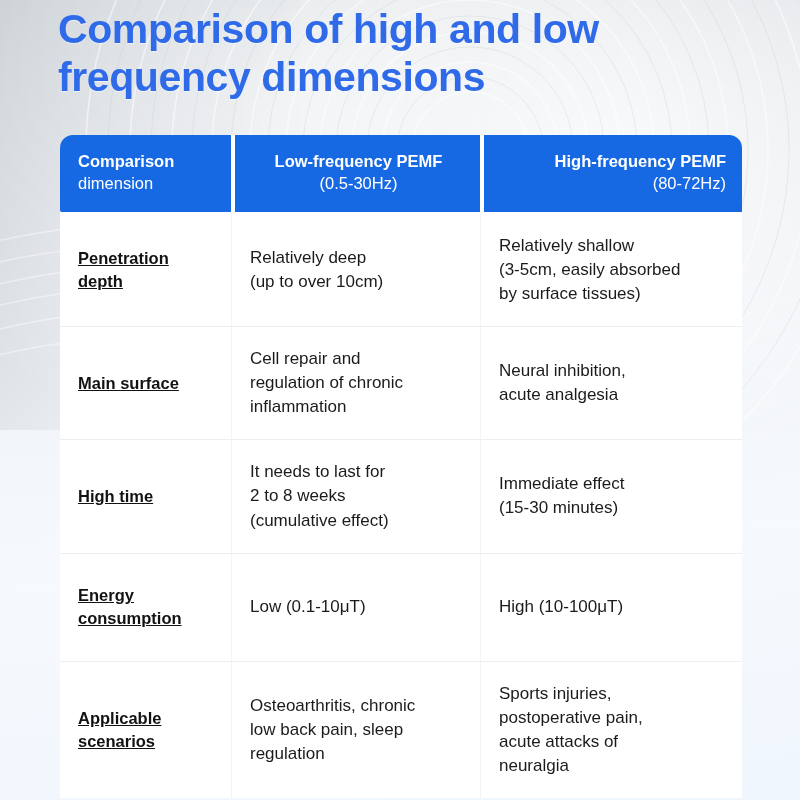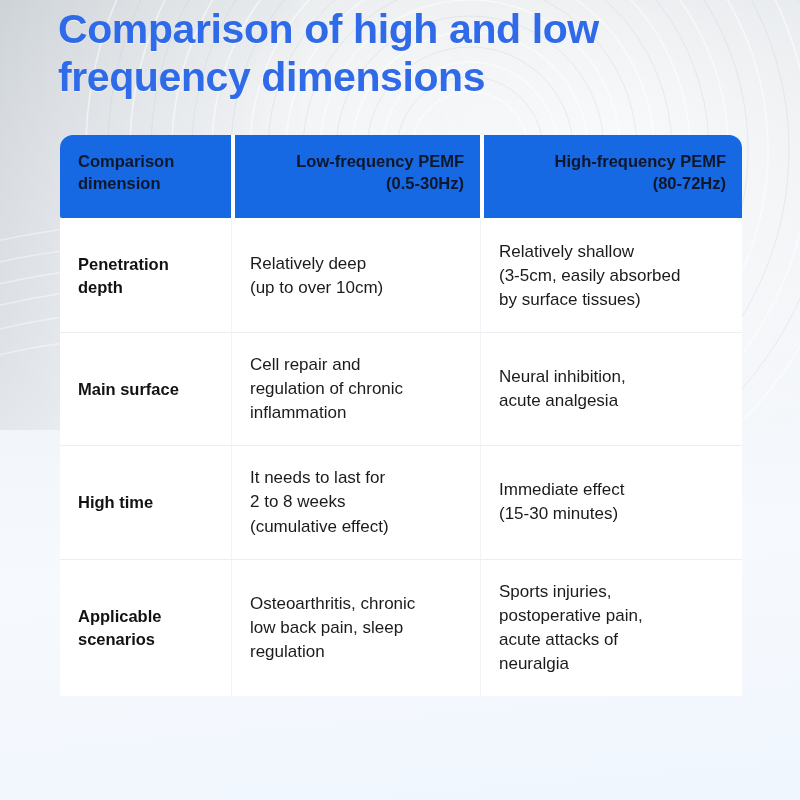--- a/index.html
+++ b/index.html
@@ -102,44 +102,44 @@
     table-layout: fixed;
   }
 
   .table col.c1 { width: 171px; }
   .table col.c2 { width: 249px; }
   .table col.c3 { width: 262px; }
 
   
   .hdr-row th {
     background: #1668e3;
-    color: #0f172a;
+    color: #ffffff;
     font-size: 16.5px;
     font-weight: 700;
     line-height: 1.32;
-    padding: 16px 16px 23px 18px;
+    padding: 16px 16px 17px 18px;
     vertical-align: middle;
     height: 42px;
     border-left: 4px solid #ffffff;
     box-sizing: border-box;
   }
   .hdr-row th:first-child {
     border-left: none;
     border-top-left-radius: 13px;
     border-bottom-left-radius: 2px;
     text-align: left;
   }
-  .hdr-row th:nth-child(2) { text-align: right; }
+  .hdr-row th:nth-child(2) { text-align: center; }
   .hdr-row th:last-child {
     border-top-right-radius: 13px;
     text-align: right;
   }
   .hdr-sub {
     display: block;
-    font-weight: 700;
+    font-weight: 400;
   }
 
   
   .table td {
     background: #ffffff;
     vertical-align: middle;
     font-size: 17px;
     line-height: 1.42;
     color: #1b1b1d;
     padding: 20px 16px 20px 18px;
@@ -150,20 +150,21 @@
   .table tbody tr:first-child td {
     border-top: none;
     padding-top: 22px;
   }
   .table td:first-child {
     border-left: none;
     font-weight: 700;
     font-size: 16.5px;
     color: #121214;
     line-height: 1.38;
+    text-decoration: underline;
   }
 
   .cell-text {
     display: block;
     white-space: pre-line;
   }
 
   
   .r1 td { height: 104px; }
   .r2 td { height: 108px; }
@@ -276,20 +277,32 @@
           <td>
               <span class="cell-text">It needs to last for
 2 to 8 weeks
 (cumulative effect)</span>
             </td>
           <td>
               <span class="cell-text">Immediate effect
 (15-30 minutes)</span>
             </td>
         </tr>
+        <tr class="r4">
+          <td>
+              <span class="cell-text">Energy
+consumption</span>
+            </td>
+          <td>
+              <span class="cell-text">Low (0.1-10μT)</span>
+            </td>
+          <td>
+              <span class="cell-text">High (10-100μT)</span>
+            </td>
+        </tr>
         <tr class="r5">
           <td>
               <span class="cell-text">Applicable
 scenarios</span>
             </td>
           <td>
               <span class="cell-text">Osteoarthritis, chronic
 low back pain, sleep
 regulation</span>
             </td>

